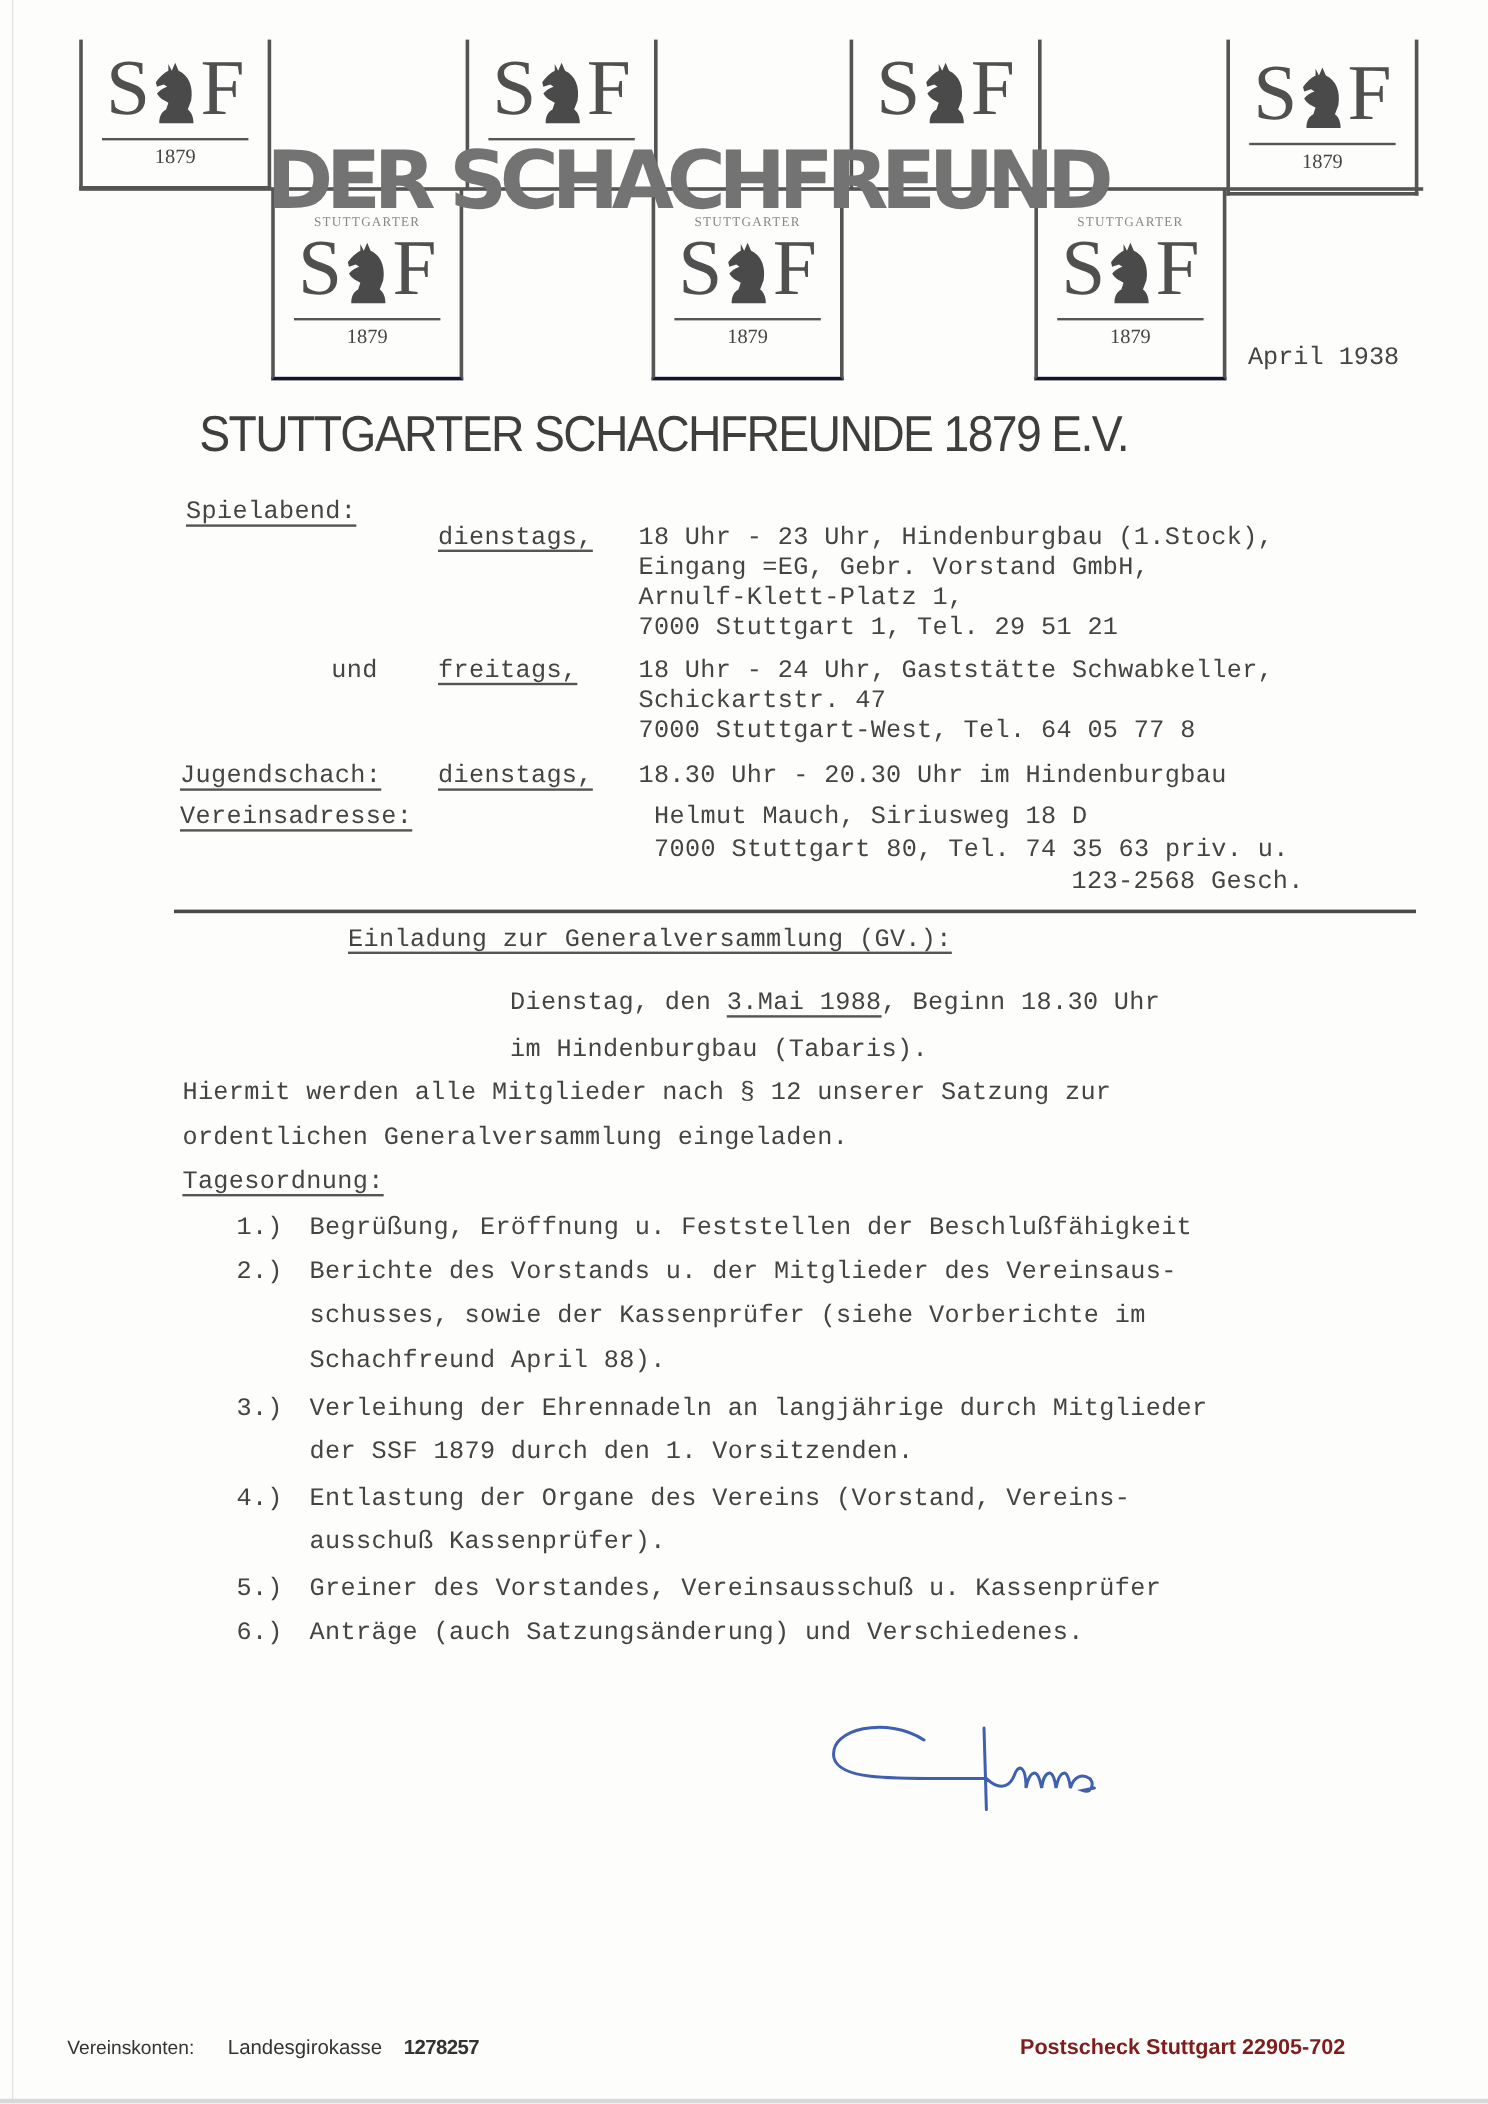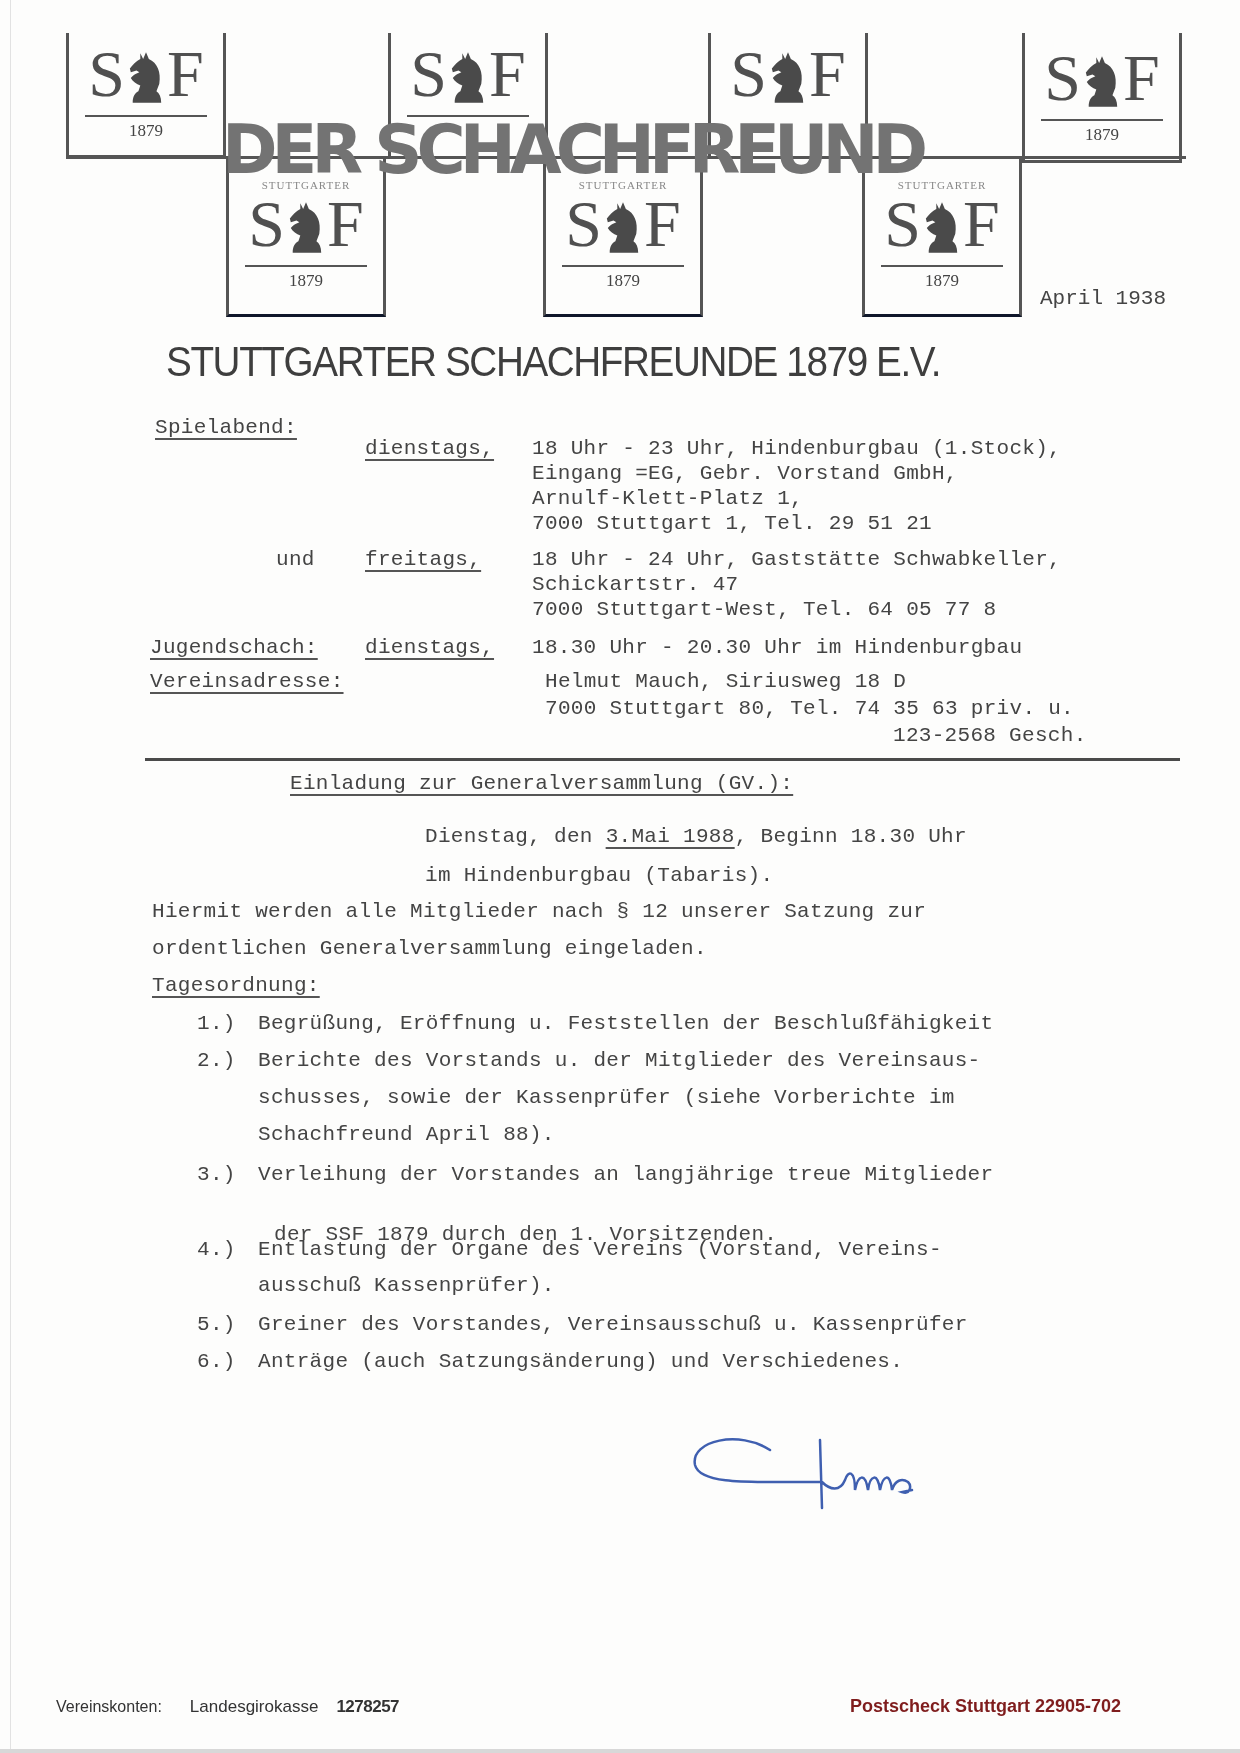--- a/index.html
+++ b/index.html
@@ -193,22 +193,22 @@
 <div>
   <div class="t" style="left:197px;top:1012px;">1.)</div>
   <div class="t" style="left:258px;top:1012px;">Begrüßung, Eröffnung u. Feststellen der Beschlußfähigkeit</div>
 
   <div class="t" style="left:197px;top:1049px;">2.)</div>
   <div class="t" style="left:258px;top:1049px;">Berichte des Vorstands u. der Mitglieder des Vereinsaus-</div>
   <div class="t" style="left:258px;top:1086px;">schusses, sowie der Kassenprüfer (siehe Vorberichte im</div>
   <div class="t" style="left:258px;top:1123px;">Schachfreund April 88).</div>
 
   <div class="t" style="left:197px;top:1163px;">3.)</div>
-  <div class="t" style="left:258px;top:1163px;">Verleihung der Vorstandes an langjährige treue Mitglieder</div>
-  <div class="t" style="left:274px;top:1199px;margin-top:24px;">der SSF 1879 durch den 1. Vorsitzenden.</div>
+  <div class="t" style="left:258px;top:1163px;">Verleihung der Ehrennadeln an langjährige durch Mitglieder</div>
+  <div class="t" style="left:258px;top:1199px;">der SSF 1879 durch den 1. Vorsitzenden.</div>
 
   <div class="t" style="left:197px;top:1238px;">4.)</div>
   <div class="t" style="left:258px;top:1238px;">Entlastung der Organe des Vereins (Vorstand, Vereins-</div>
   <div class="t" style="left:258px;top:1274px;">ausschuß Kassenprüfer).</div>
 
   <div class="t" style="left:197px;top:1313px;">5.)</div>
   <div class="t" style="left:258px;top:1313px;">Greiner des Vorstandes, Vereinsausschuß u. Kassenprüfer</div>
 
   <div class="t" style="left:197px;top:1350px;">6.)</div>
   <div class="t" style="left:258px;top:1350px;">Anträge (auch Satzungsänderung) und Verschiedenes.</div>

